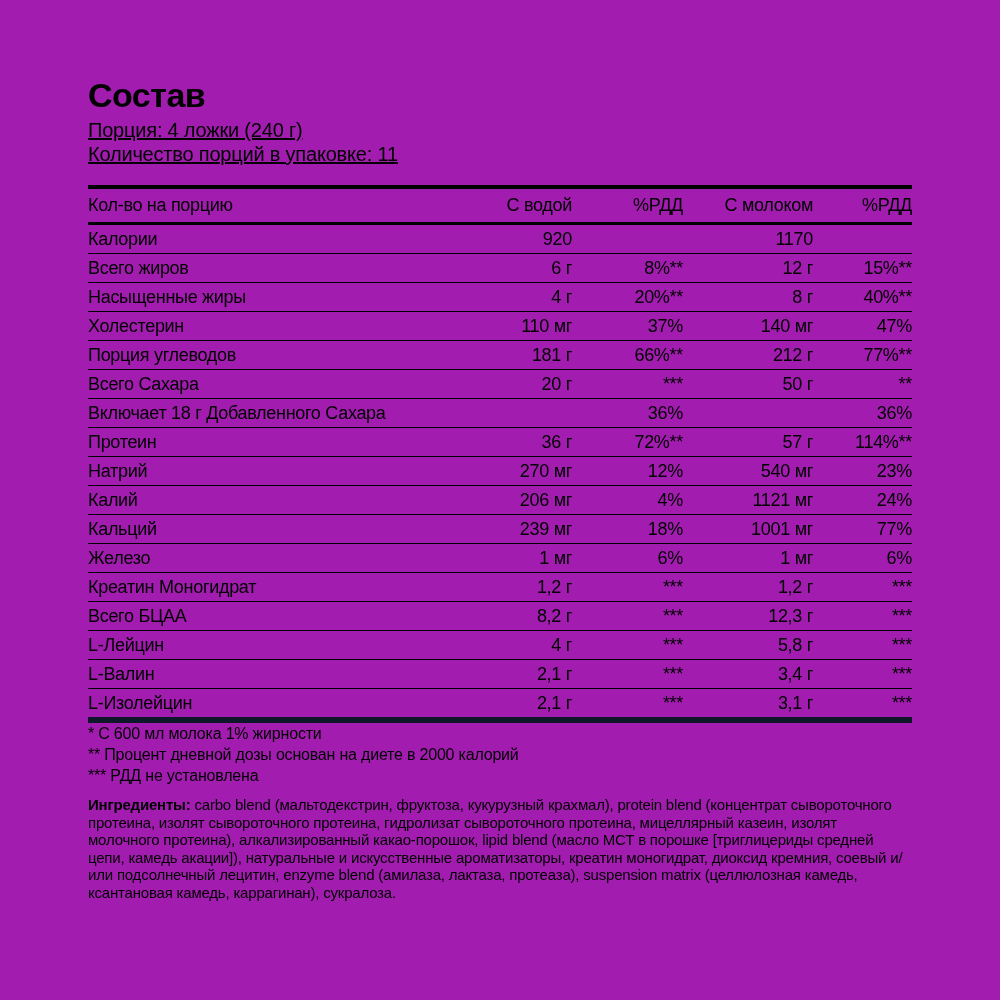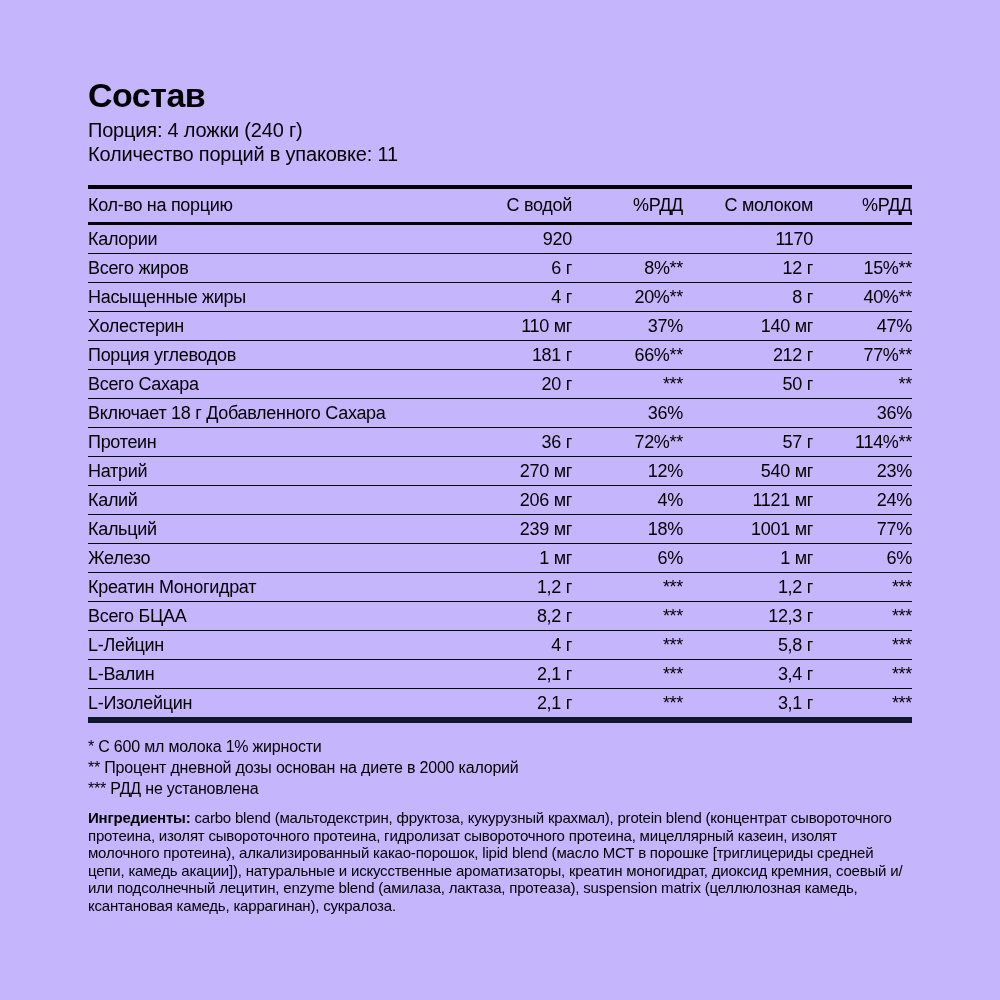--- a/index.html
+++ b/index.html
@@ -6,41 +6,42 @@
     margin: 0;
     padding: 0;
     background: #ffffff;
     color: #000000;
     font-family: "Liberation Sans", sans-serif;
   }
   .canvas {
     position: relative;
     width: 1000px;
     height: 1000px;
-    background: #c4b5fd;
+    background: #a21caf;
     overflow: hidden;
   }
   .page {
     position: absolute;
     left: 88px;
     top: 76px;
     width: 824px;
     letter-spacing: -0.2px;
   }
   .title {
     font-size: 34px;
     font-weight: 700;
     line-height: 38px;
     margin: 0 0 4px 0;
     letter-spacing: -0.5px;
   }
   .subline {
     font-size: 20px;
     line-height: 24px;
     margin: 0;
+    text-decoration: underline;
   }
   table.nutrition {
     width: 100%;
     border-collapse: collapse;
     margin-top: 19px;
     border-top: 4px solid #000;
     border-bottom: 6px solid #0f172a;
     table-layout: fixed;
   }
   table.nutrition th, table.nutrition td {
@@ -64,21 +65,20 @@
   }
   thead th.left { text-align: left; }
   tbody td {
     height: 28px;
     border-bottom: 1.5px solid #000;
     text-align: right;
   }
   tbody td.left { text-align: left; }
   tbody tr:last-child td { border-bottom: none; }
   .footnotes {
-    margin-top: 13px;
     font-size: 16px;
     line-height: 21px;
   }
   .footnotes p { margin: 0; }
   .ingredients {
     margin-top: 10px;
     font-size: 15px;
     line-height: 17.5px;
     letter-spacing: -0.2px;
   }

